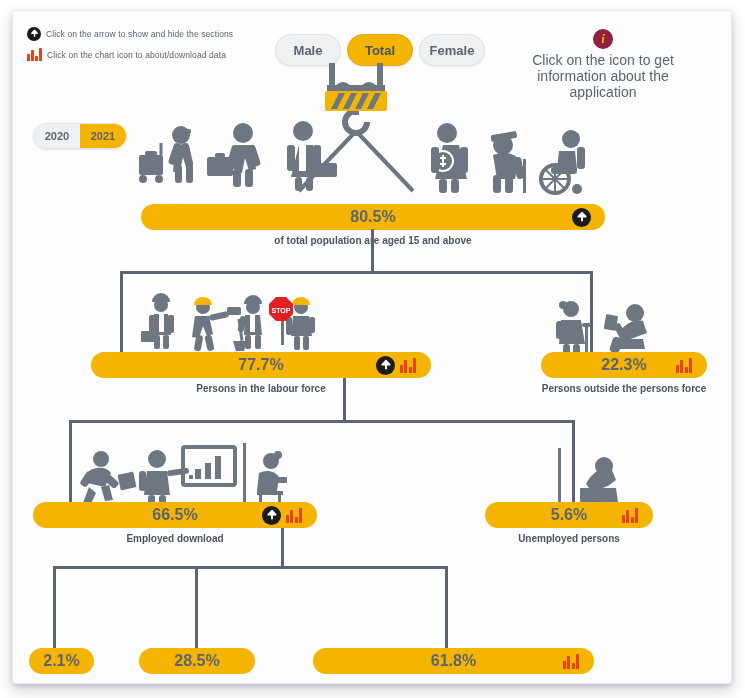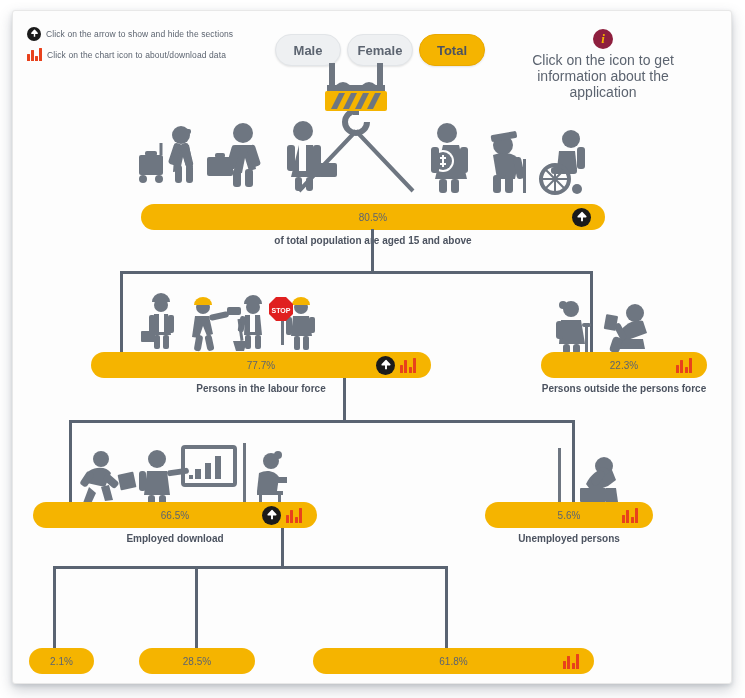--- a/index.html
+++ b/index.html
@@ -70,21 +70,21 @@
   
   .ln{position:absolute;background:#5a6472;}
   .lnv{width:3px;}
   .lnh{height:3px;}
 
   
   .bar{
     position:absolute;height:26px;border-radius:13px;background:#f5b400;
     display:flex;align-items:center;justify-content:center;cursor:pointer;
   }
-  .bar .val{font-size:10px;font-weight:normal;color:#5c6470;}
+  .bar .val{font-size:16px;font-weight:bold;color:#5c6470;}
   .bar .icons{position:absolute;display:flex;align-items:center;gap:5px;}
   .bar .arrow-circle{width:19px;height:19px;cursor:pointer;}
   .bar .chart-ico{width:17px;height:15px;cursor:pointer;}
   .bar .chart-ico i{width:3px;}
   .bar .chart-ico i.b1{height:8px;}
   .bar .chart-ico i.b2{height:13px;}
   .bar .chart-ico i.b3{height:6px;}
   .bar .chart-ico i.b4{height:15px;}
   .blabel{position:absolute;font-size:10px;font-weight:bold;color:#4c5360;text-align:center;}
 
@@ -111,29 +111,33 @@
           <i class="b2"></i>
           <i class="b3"></i>
           <i class="b4"></i>
       </span>
       <span class="ltxt">Click on the chart icon to about/download data</span>
     </div>
   </div>
 
   <div class="tabs">
     <div class="tab">Male</div>
+    <div class="tab active">Total</div>
     <div class="tab">Female</div>
-    <div class="tab active">Total</div>
   </div>
 
   <div class="info-wrap">
     <div class="info-circle">i</div>
     <div class="info-txt">Click on the icon to get information about the application</div>
   </div>
 
+  <div class="years">
+    <div class="yr">2020</div>
+    <div class="yr active">2021</div>
+  </div>
 
   <div class="pict" style="left:118px;top:52px;">
     <svg width="480" height="140" viewBox="0 0 480 140">
       <g fill="#6E7681">
 
         <rect x="198" y="0" width="6" height="26"></rect>
         <rect x="246" y="0" width="6" height="26"></rect>
         <rect x="196" y="22" width="58" height="7"></rect>
         <circle cx="212" cy="28" r="9"></circle>
           <circle cx="238" cy="28" r="9"></circle>

